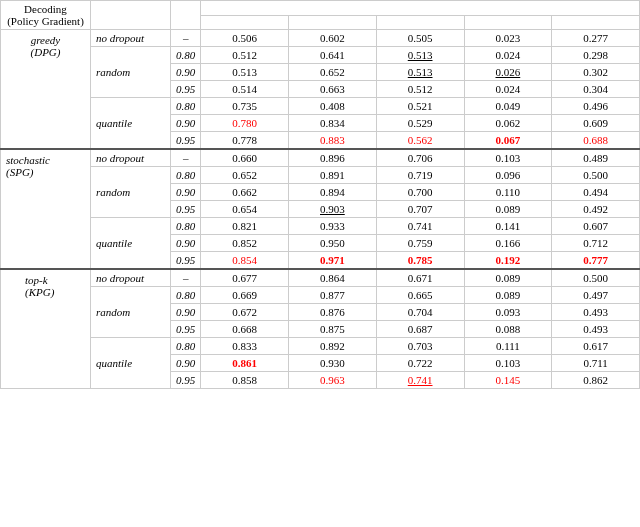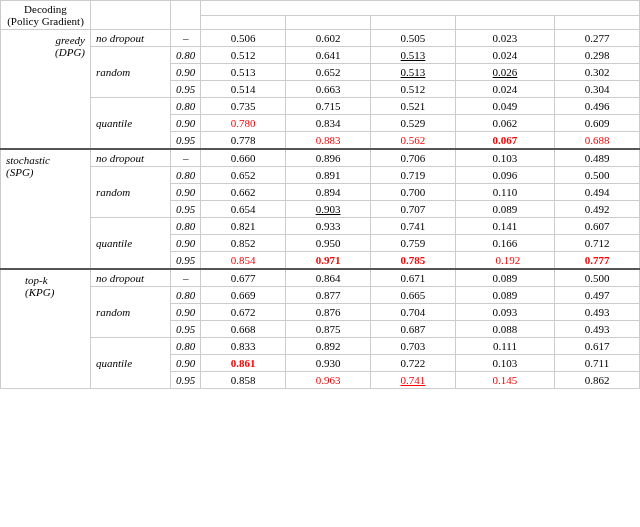--- a/index.html
+++ b/index.html
@@ -48,21 +48,21 @@
     <tr class="header-row">
       <th><span></span></th>
       <th><span></span></th>
       <th><span></span></th>
       <th><span></span></th>
       <th><span></span></th>
     </tr>
   </thead>
   <tbody id="table-body">
   <tr>
-        <td rowspan="7" style="font-style: italic; text-align: right; vertical-align: top; padding-top: 4px; margin-top: 40px;">greedy<br><em>(DPG)</em></td>
+        <td rowspan="7" style="font-style: italic; text-align: center; vertical-align: top; padding-top: 4px; margin-top: 40px;">greedy<br><em>(DPG)</em></td>
         <td style="text-align: left; font-style: italic;">no dropout</td>
         <td style="font-style: italic;">–</td>
         <td>0.506</td>
         <td>0.602</td>
         <td>0.505</td>
         <td>0.023</td>
         <td>0.277</td>
       </tr>
       <tr>
         <td rowspan="3" style="text-align: left; font-style: italic; vertical-align: middle;">random</td>
@@ -86,21 +86,21 @@
         <td>0.514</td>
         <td>0.663</td>
         <td>0.512</td>
         <td>0.024</td>
         <td>0.304</td>
       </tr>
       <tr>
         <td rowspan="3" style="text-align: left; font-style: italic; vertical-align: middle;">quantile</td>
         <td style="font-style: italic;">0.80</td>
         <td>0.735</td>
-        <td>0.715</td>
+        <td>0.408</td>
         <td>0.521</td>
         <td>0.049</td>
         <td>0.496</td>
       </tr>
       <tr>
         <td style="font-style: italic;">0.90</td>
         <td style="color: red;">0.780</td>
         <td>0.834</td>
         <td>0.529</td>
         <td>0.062</td>
@@ -164,21 +164,21 @@
         <td>0.950</td>
         <td>0.759</td>
         <td>0.166</td>
         <td>0.712</td>
       </tr>
       <tr style="border-bottom: 2px solid rgb(85, 85, 85);">
         <td style="font-style: italic; border-bottom: 2px solid rgb(85, 85, 85);">0.95</td>
         <td style="color: red; border-bottom: 2px solid rgb(85, 85, 85);">0.854</td>
         <td style="color: red; font-weight: bold; border-bottom: 2px solid rgb(85, 85, 85); margin-top: 42px;">0.971</td>
         <td style="color: red; font-weight: bold; border-bottom: 2px solid rgb(85, 85, 85);">0.785</td>
-        <td style="color: red; font-weight: normal; border-bottom: 2px solid rgb(85, 85, 85); padding-left: 11px;">0.192</td>
+        <td style="color: red; font-weight: bold; border-bottom: 2px solid rgb(85, 85, 85);">0.192</td>
         <td style="color: red; font-weight: bold; border-bottom: 2px solid rgb(85, 85, 85);">0.777</td>
       </tr>
       <tr>
         <td rowspan="7" style="font-style: italic; text-align: left; vertical-align: top; padding-top: 4px; padding-left: 24px;">top-k<br><em>(KPG)</em></td>
         <td style="text-align: left; font-style: italic;">no dropout</td>
         <td style="font-style: italic;">–</td>
         <td>0.677</td>
         <td>0.864</td>
         <td>0.671</td>
         <td>0.089</td>

